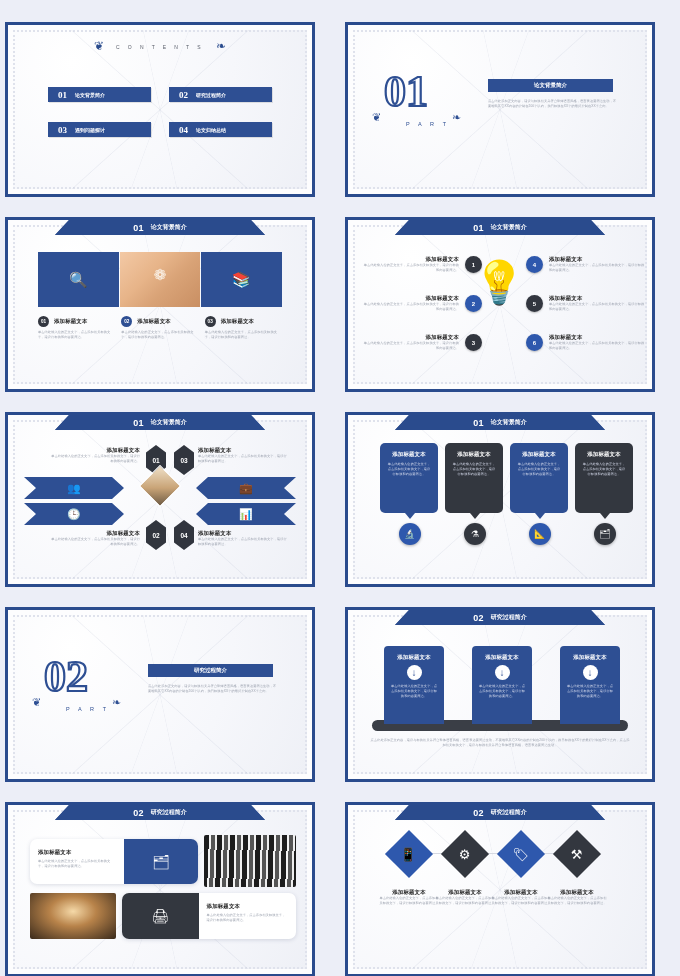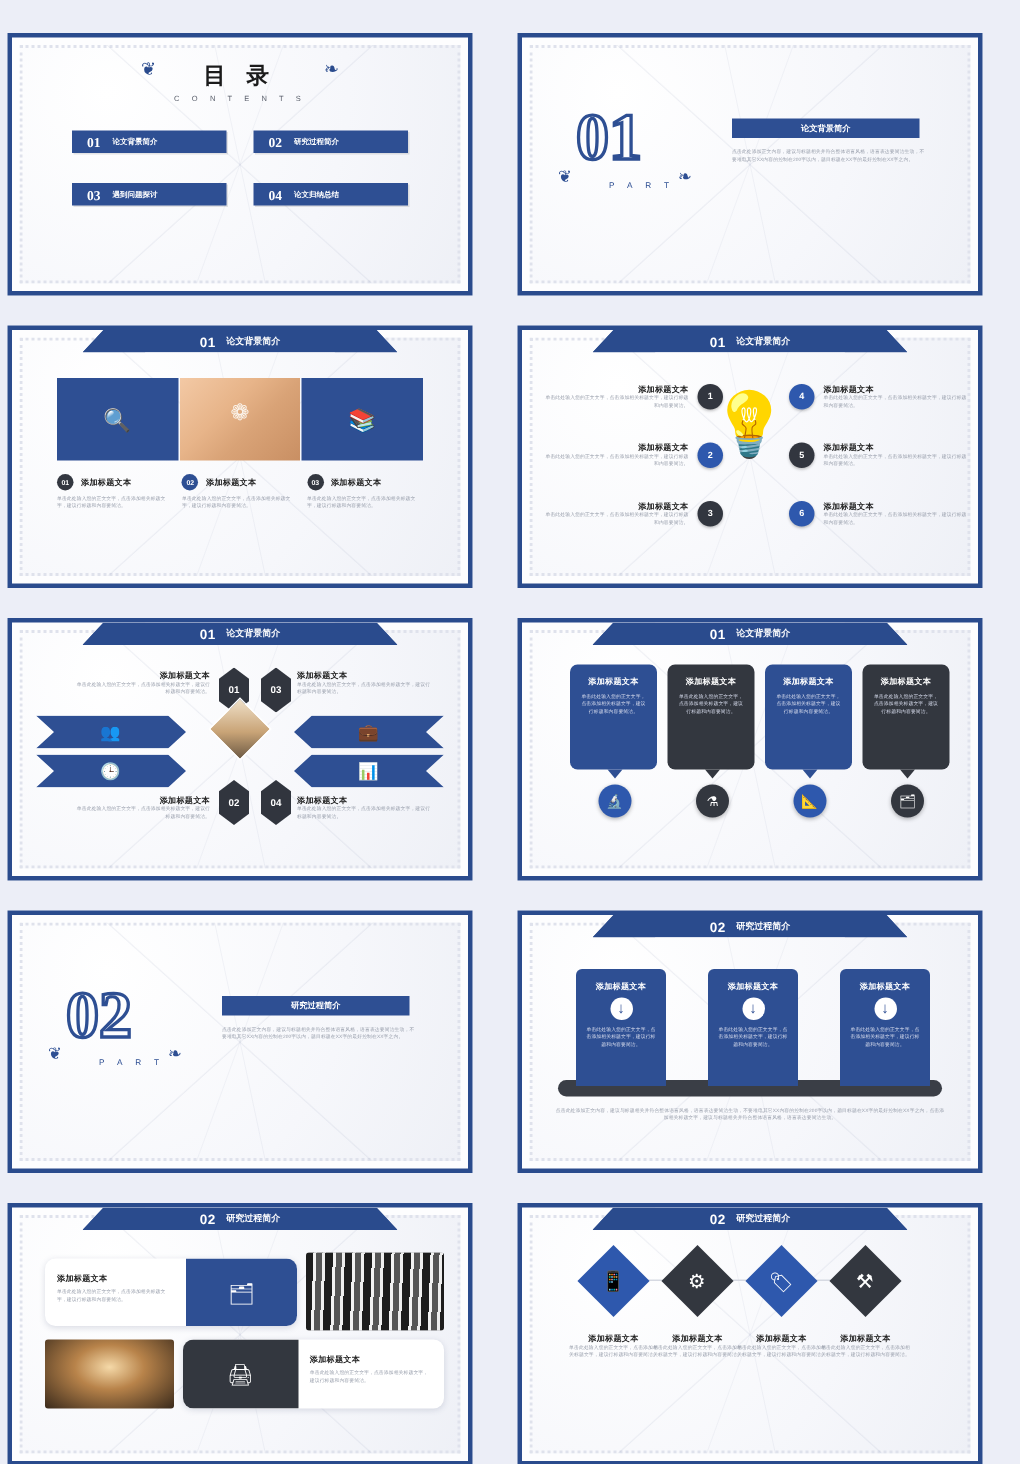--- a/index.html
+++ b/index.html
@@ -205,21 +205,20 @@
 <body>
 
 <div class="sheet">
 
   <div class="slide">
     <div class="inner"></div>
     <div class="stage">
       <div class="laurel l">❦</div>
       <div class="laurel r">❧</div>
       <div class="s1-head">
-        <div class="cn">目 录</div>
         <div class="en">C O N T E N T S</div>
       </div>
       <div class="toc">
         <div class="toc-item">
           <span class="n">01</span>
           <span class="t">论文背景简介</span>
         </div>
         <div class="toc-item">
           <span class="n">02</span>
           <span class="t">研究过程简介</span>

